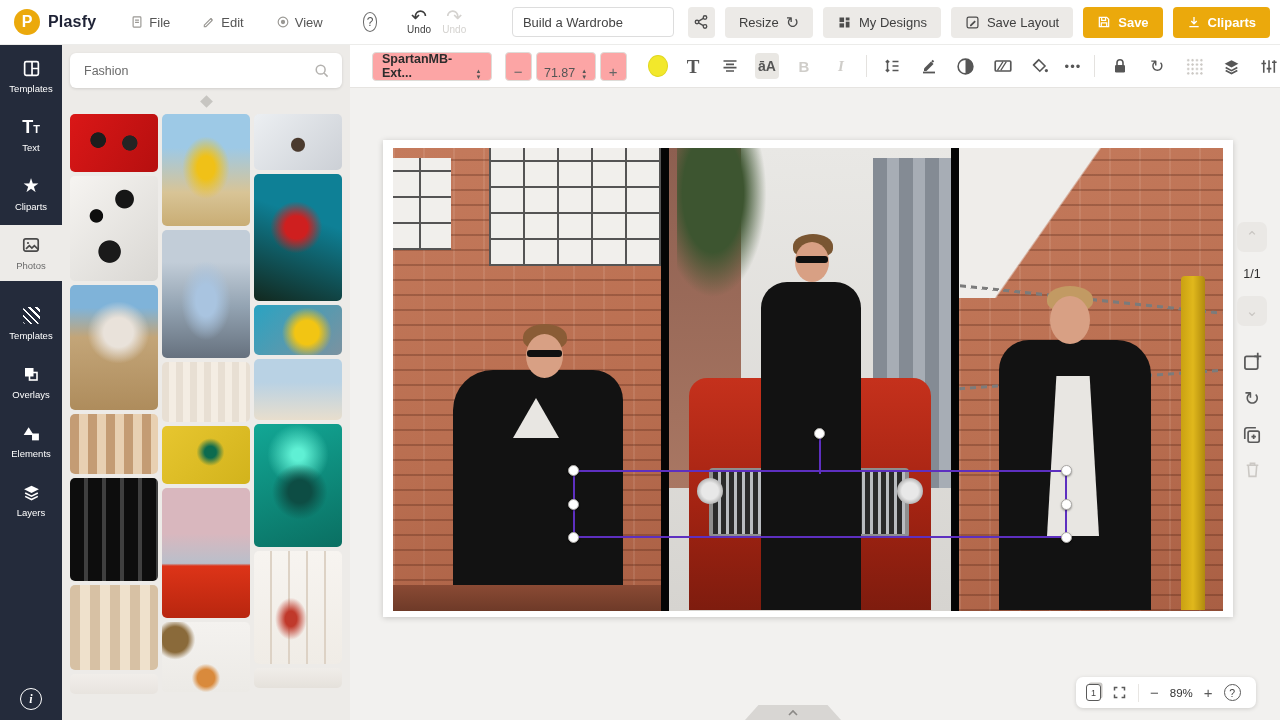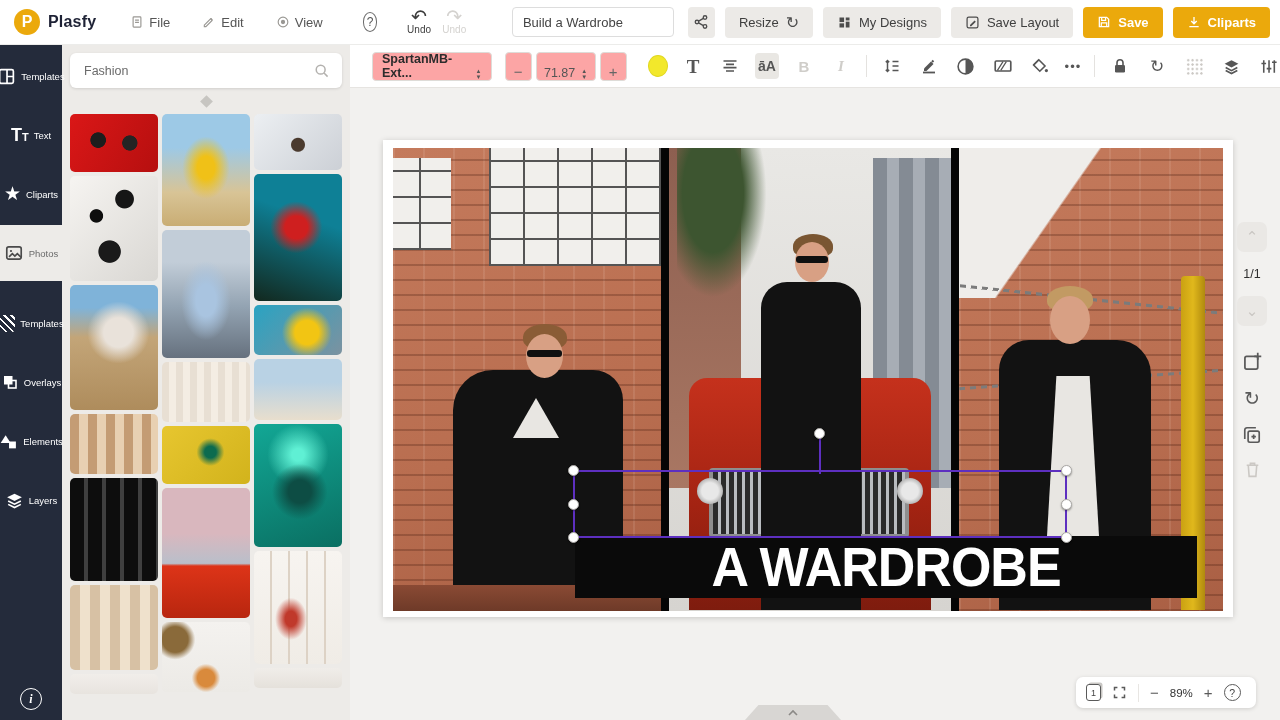--- a/index.html
+++ b/index.html
@@ -21,21 +21,21 @@
   .title-input { width:162px; height:30px; border:1px solid #ddd; border-radius:4px; font-size:13px; color:#444; padding:0 10px; margin:0 14px 0 40px; outline:none; font-family:"Liberation Sans",sans-serif; }
   .tb-btn { height:31px; border-radius:4px; background:#eceae7; color:#3f3f3f; font-size:13px; display:flex; align-items:center; gap:7px; padding:0 14px; margin-right:10px; cursor:pointer; white-space:nowrap; }
   .tb-btn svg { color:#4c4c4c; }
   .tb-btn.gold { background:var(--gold,#eba90c); color:#fff; font-weight:bold; }
   .tb-btn.gold svg { color:#fff; }
   .share-btn { width:38px; justify-content:center; padding:0; }
   .refresh-glyph { font-size:16px; color:#4c4c4c; }
 
   
   .rail { position:absolute; left:0; top:45px; width:62px; height:675px; background:var(--sidebar,#242b3b); z-index:20; }
-  .rail-item { height:56px; margin:3px 0; display:flex; flex-direction:row; align-items:center; justify-content:center; gap:5px; color:#fff; font-size:9.5px; cursor:pointer; }
+  .rail-item { height:56px; margin:3px 0; display:flex; flex-direction:column; align-items:center; justify-content:center; gap:5px; color:#fff; font-size:9.5px; cursor:pointer; }
   .rail-item .ric { height:20px; display:flex; align-items:center; justify-content:center; }
   .rail-item.active { background:#edebe8; color:#6b6b6b; }
   .rail-item.active svg, .rail-item.active .hatch { color:#4a4a4a; }
   .rail-gap { height:8px; }
   .hatch { width:17px; height:17px; border-radius:3px; background:repeating-linear-gradient(45deg,currentColor 0 2px,transparent 2px 5px); color:#fff; }
   .text-ic { font-weight:bold; color:inherit; line-height:1; display:flex; align-items:flex-start; }
   .info-btn { position:absolute; bottom:10px; left:50%; transform:translateX(-50%); width:22px; height:22px; border:1.6px solid #fff; border-radius:50%; color:#fff; font-size:12px; font-weight:bold; display:flex; align-items:center; justify-content:center; font-family:"Liberation Serif",serif; font-style:italic; }
 
   
   .panel { position:absolute; left:62px; top:45px; width:288px; height:675px; background:var(--panel,#edebe8); z-index:10; overflow:hidden; }
@@ -436,23 +436,20 @@
         <div style="position:absolute;left:0;top:0;width:150px;height:150px;background:linear-gradient(125deg,#efedea 55%,transparent 56%);"></div>
         <div style="position:absolute;left:0;top:150px;width:100%;height:3px;background:repeating-linear-gradient(90deg,#7b7b7b 0 6px,transparent 6px 11px);transform:rotate(6deg);"></div>
         <div style="position:absolute;left:0;top:230px;width:100%;height:3px;background:repeating-linear-gradient(90deg,#7b7b7b 0 6px,transparent 6px 11px);transform:rotate(-4deg);"></div>
         <div style="position:absolute;right:18px;top:128px;width:24px;height:334px;background:linear-gradient(90deg,#caa112,#e0b81c 50%,#b08a0e);border-radius:4px 4px 0 0;"></div>
         <div class="jacket" style="left:40px;top:192px;width:152px;height:270px;border-radius:30px 34px 0 0;"></div>
         <div class="tee" style="left:88px;top:228px;width:52px;height:160px;clip-path:polygon(18% 0,82% 0,100% 100%,0 100%);"></div>
         <div class="hair" style="left:88px;top:138px;width:46px;height:26px;background:#c29a63;"></div>
         <div class="head" style="left:91px;top:148px;width:40px;height:48px;"></div>
       </div>
 
-      <div class="band" style="left:182px;top:388px;width:622px;height:62px;">
-        <span class="band-text" style="color:#ffffff;font-size:52px;">A WARDROBE</span>
-      </div>
 
       <div class="rot-stem" style="left:426px;top:288px;height:38px;"></div>
       <div class="handle" style="left:421px;top:280px;"></div>
       <div class="sel-box" style="left:180px;top:322px;width:494px;height:68px;"></div>
       <div class="handle" style="left:175px;top:317px;"></div>
       <div class="handle" style="left:668px;top:317px;"></div>
       <div class="handle" style="left:175px;top:351px;"></div>
       <div class="handle" style="left:668px;top:351px;"></div>
       <div class="handle" style="left:175px;top:384px;"></div>
       <div class="handle" style="left:668px;top:384px;"></div>

